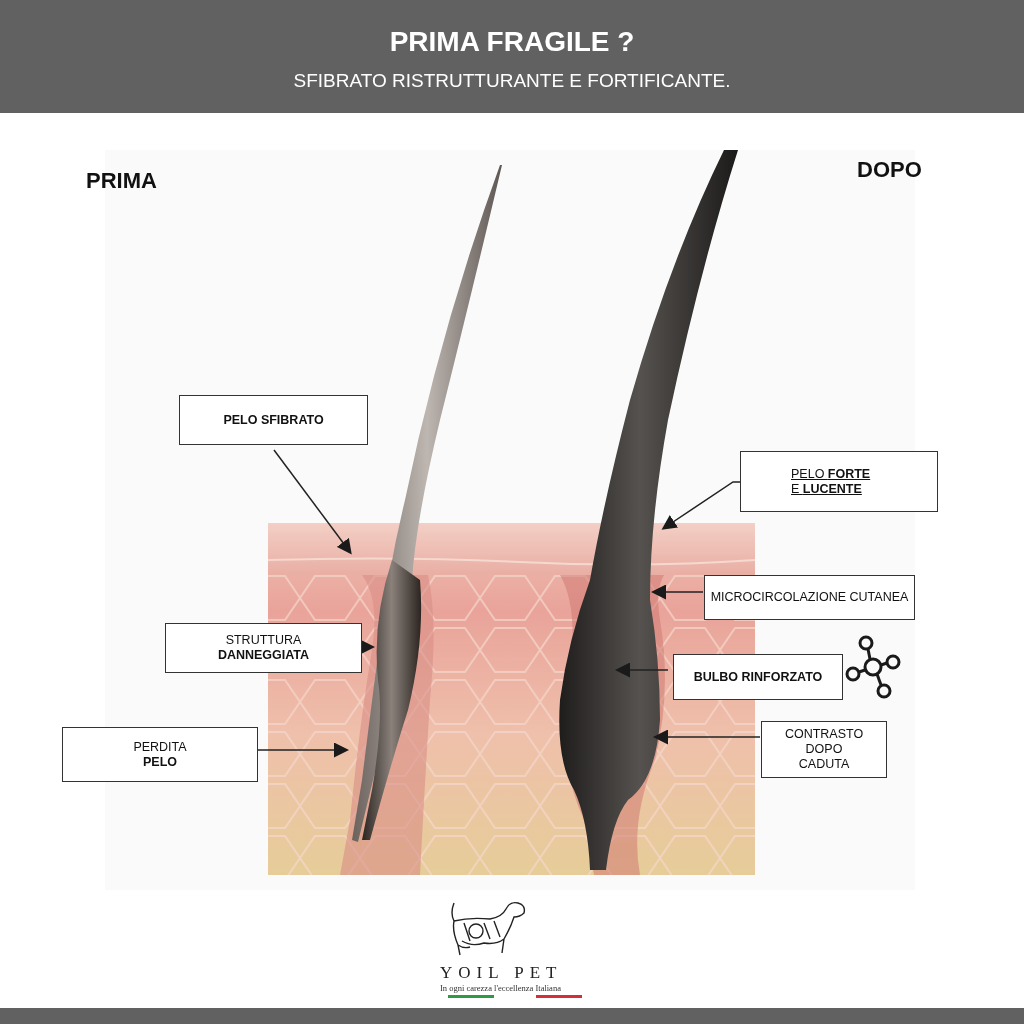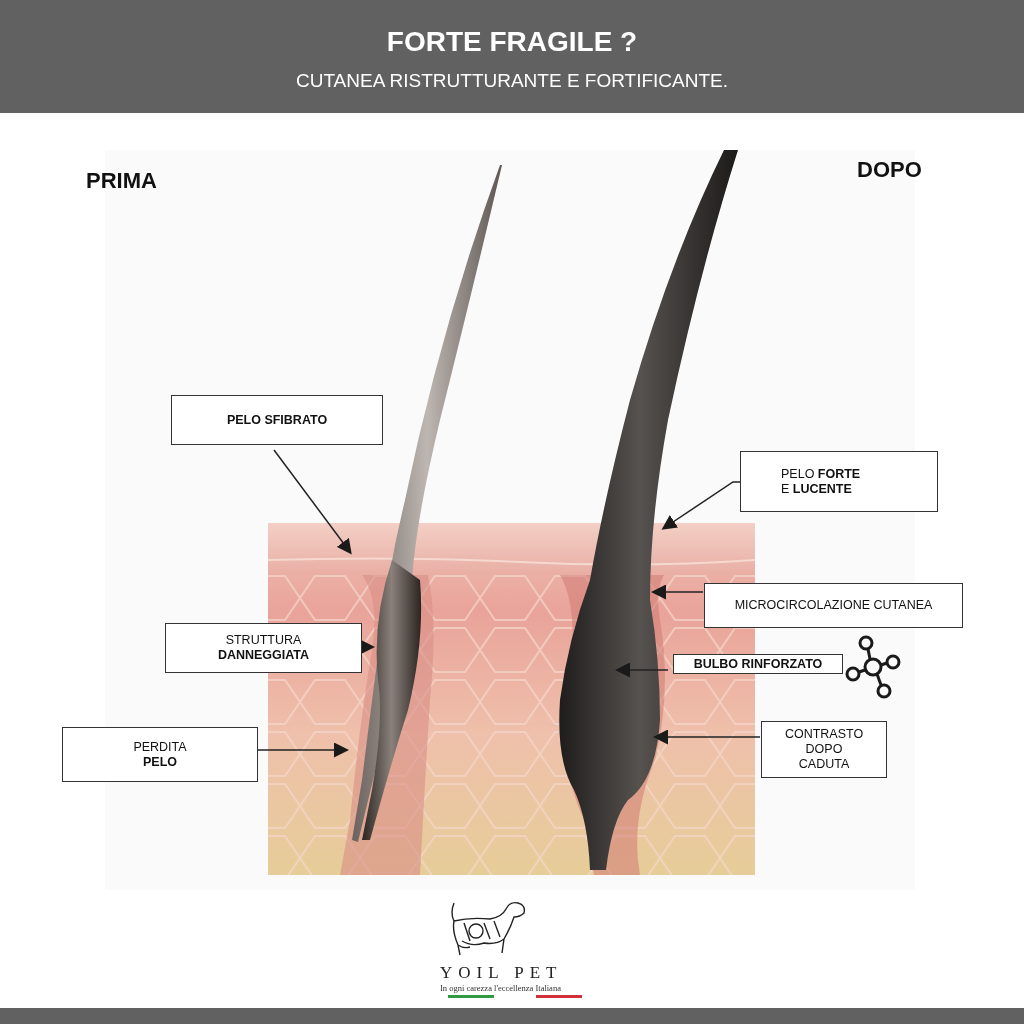--- a/index.html
+++ b/index.html
@@ -16,22 +16,22 @@
   .logo { position:absolute; left:440px; top:895px; width:150px; }
   .logo .brand { font-family:"Liberation Serif", serif; font-size:17px; letter-spacing:6px; color:#222; margin-top:2px; }
   .logo .tagline { font-family:Liberation Serif, serif; font-size:8.5px; color:#333; margin-top:0px; }
   .flagbar { display:flex; justify-content:space-between; width:134px; margin:2px auto 0; }
   .flagbar span { display:block; width:46px; height:3px; }
 </style>
 </head>
 <body>
 
 <div class="topbar">
-  <div class="title">FORTE FRAGILE ?</div>
-  <div class="subtitle">CUTANEA RISTRUTTURANTE E FORTIFICANTE.</div>
+  <div class="title">PRIMA FRAGILE ?</div>
+  <div class="subtitle">SFIBRATO RISTRUTTURANTE E FORTIFICANTE.</div>
 </div>
 
 <svg class="illus" viewBox="0 113 1024 895" width="1024" height="895">
   <defs>
     <linearGradient id="skinGrad" x1="0" y1="0" x2="0" y2="1">
       <stop offset="0" stop-color="#efc1b4"></stop>
       <stop offset="0.25" stop-color="#e9a39a"></stop>
       <stop offset="0.6" stop-color="#efc0ab"></stop>
       <stop offset="1" stop-color="#e6cd98"></stop>
     </linearGradient>
@@ -85,40 +85,40 @@
   <line x1="258" y1="750" x2="346" y2="750" stroke="#222" stroke-width="1.5" marker-end="url(#arrow)"></line>
   <polyline points="740,482 733,482 664,528" fill="none" stroke="#222" stroke-width="1.5" marker-end="url(#arrow)"></polyline>
   <line x1="703" y1="592" x2="654" y2="592" stroke="#222" stroke-width="1.5" marker-end="url(#arrow)"></line>
   <line x1="668" y1="670" x2="618" y2="670" stroke="#222" stroke-width="1.5" marker-end="url(#arrow)"></line>
   <line x1="760" y1="737" x2="656" y2="737" stroke="#222" stroke-width="1.5" marker-end="url(#arrow)"></line>
 </svg>
 
 <div class="side-label" style="left:86px; top:168px;">PRIMA</div>
 <div class="side-label" style="left:857px; top:157px;">DOPO</div>
 
-<div class="callout" style="left:171px; top:395px; width:212px; height:50px;">
+<div class="callout" style="left:179px; top:395px; width:189px; height:50px;">
   <b>PELO SFIBRATO</b>
 </div>
 <div class="callout" style="left:121px; top:623px; width:197px; height:50px;margin-left:44px;">
   <span class="row">STRUTTURA</span>
   <b class="row">DANNEGGIATA</b>
 </div>
 <div class="callout" style="left:62px; top:727px; width:196px; height:55px;">
   <span class="row">PERDITA</span>
   <b class="row">PELO</b>
 </div>
 
-<div class="callout" style="left:740px; top:451px; width:198px; height:61px; text-align:left; padding-left:40px;">
+<div class="callout" style="left:740px; top:451px; width:198px; height:61px; text-align:left; padding-left:50px;text-decoration:underline;">
   <span class="row"><span>PELO </span><b>FORTE</b></span>
   <span class="row"><span>E </span><b>LUCENTE</b></span>
 </div>
-<div class="callout" style="left:704px; top:575px; width:259px; height:45px;margin-top:8px;">
+<div class="callout" style="left:704px; top:575px; width:211px; height:45px;">
   <span>MICROCIRCOLAZIONE CUTANEA</span>
 </div>
-<div class="callout" style="left:673px; top:654px; width:170px; height:20px;">
+<div class="callout" style="left:673px; top:654px; width:170px; height:46px;">
   <b>BULBO RINFORZATO</b>
 </div>
 <div class="callout" style="left:761px; top:721px; width:126px; height:57px;">
   <span class="row">CONTRASTO</span>
   <span class="row">DOPO</span>
   <span class="row">CADUTA</span>
 </div>
 
 <svg style="position:absolute; left:844px; top:634px;" width="58" height="66" viewBox="0 0 58 66">
   <g fill="none" stroke="#1a1a1a" stroke-width="3">

